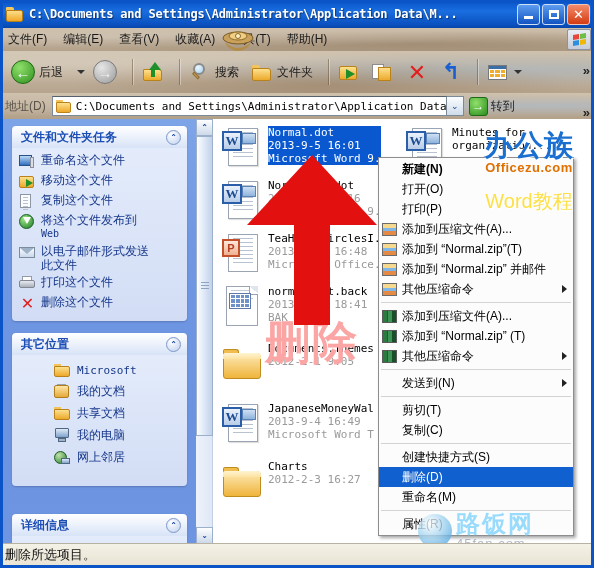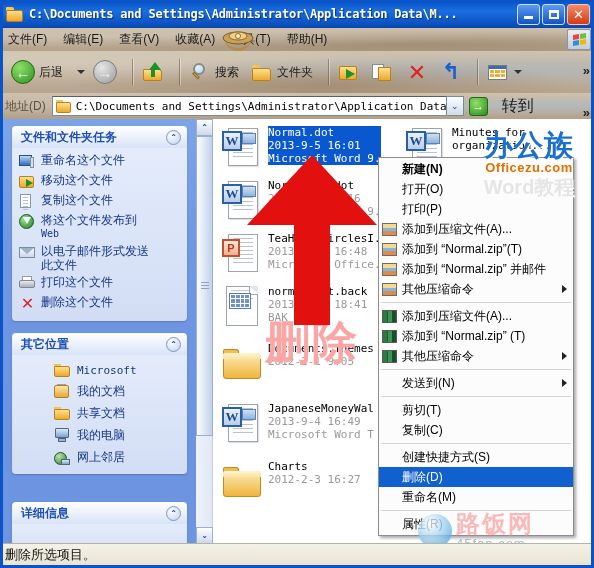--- a/index.html
+++ b/index.html
@@ -136,21 +136,21 @@
   .addrfield .fi .tb{position:absolute;left:0;top:0;width:7px;height:3px;background:#f3c45c;}
   .addrfield .fi .bb{position:absolute;left:0;top:2px;width:15px;height:11px;background:linear-gradient(180deg,#fde08e,#eca92b);border:1px solid #b9821b;box-sizing:border-box;border-radius:1px 2px 2px 2px;}
   .addrfield .txt{font-family:"DejaVu Sans Mono","Liberation Mono",monospace;font-size:11px;color:#000;white-space:nowrap;overflow:hidden;}
   .addr-drop{
     position:relative;z-index:2;width:17px;height:20px;background:linear-gradient(180deg,#fbfdff,#cfdcea);
     border:1px solid #7b8a99;border-left:none;box-sizing:border-box;display:flex;align-items:center;justify-content:center;
     color:#12459b;font-size:9px;
   }
   .gobtn{position:relative;z-index:2;display:flex;align-items:center;margin-left:5px;}
   .gobtn .gicon{width:19px;height:19px;background:radial-gradient(circle at 35% 30%,#8fe06a,#2b8c1e);border:1px solid #1d6b12;border-radius:3px;display:flex;align-items:center;justify-content:center;color:#fff;font-size:12px;font-weight:bold;box-sizing:border-box;}
-  .gobtn .glbl{font-size:16px;color:#1b1b1b;margin-left:14px;}
+  .gobtn .glbl{font-size:12px;color:#1b1b1b;margin-left:3px;}
 
   
   .client{position:absolute;left:0;top:119px;width:594px;height:429px;background:#3b82f6;}
   .sidebar{
     position:absolute;left:3px;top:0;width:193px;height:425px;
     background:linear-gradient(180deg,#7ea4e8 0%,#6f97e2 30%,#6b93e0 70%,#6e95e1 100%);
     overflow:hidden;
   }
   .panel{margin:7px 9px 0 9px;border-radius:4px;overflow:hidden;box-shadow:0 1px 2px rgba(0,0,0,.18);}
   .panel-hd{
@@ -263,31 +263,31 @@
   .ctxitem.hl .clbl{color:#fff;}
   .ctxitem .sub-arrow{position:absolute;right:6px;top:6px;width:0;height:0;border-top:4px solid transparent;border-bottom:4px solid transparent;border-left:5px solid #222;}
   .ctxsep{height:1px;background:#d3d3d3;margin:3px 2px 3px 2px;}
   .zi1{position:absolute;left:1px;top:1px;width:15px;height:13px;background:linear-gradient(180deg,#f5d98f 0 33%,#7fb7e8 33% 66%,#e58a45 66% 100%);border:1px solid #6b6b6b;box-sizing:border-box;}
   .zi2{position:absolute;left:1px;top:1px;width:15px;height:13px;background:linear-gradient(90deg,#2b7a3f 0 33%,#1f5d30 33% 40%,#3d9455 40% 72%,#17502a 72% 100%);border:1px solid #5a5a5a;box-sizing:border-box;}
 
   
   .wm-office{position:absolute;left:466px;top:130px;width:126px;z-index:60;pointer-events:none;text-align:center;}
   .wm-office .l1{font-size:29px;font-weight:bold;color:#1a6fd0;letter-spacing:1px;line-height:30px;text-shadow:1px 1px 0 #fff;}
   .wm-office .l2{font-size:13px;font-weight:bold;color:#e07000;letter-spacing:.5px;line-height:15px;}
-  .wm-office .l3{font-size:20px;font-weight:bold;color:#e5e5e5;line-height:22px;margin-top:1px;text-shadow:1px 1px 0 #fff;}
+  .wm-office .l3{font-size:20px;font-weight:normal;color:#fde047;line-height:22px;margin-top:15px;text-shadow:1px 1px 0 #fff;}
   .wm-del{
     position:absolute;left:232px;top:155px;width:160px;z-index:55;pointer-events:none;text-align:center;
   }
   .wm-del .arrow{position:relative;width:130px;height:170px;margin:0 auto;}
   .wm-del .arrow .head{position:absolute;left:0;top:0;width:0;height:0;border-left:65px solid transparent;border-right:65px solid transparent;border-bottom:70px solid #e31010;}
   .wm-del .arrow .shaft{position:absolute;left:47px;top:68px;width:36px;height:102px;background:#e31010;}
   .wm-del .word{font-size:45px;font-weight:bold;color:#fca5a5;letter-spacing:2px;line-height:48px;margin-top:-6px;}
   .wm-lufan{position:absolute;left:418px;top:500px;width:176px;height:62px;z-index:60;pointer-events:none;display:flex;align-items:center;opacity:.78;}
   .wm-lufan .ball{width:34px;height:34px;border-radius:50%;background:radial-gradient(circle at 35% 28%,#ffffff,#9ed2f0 45%,#2f93d8);flex:0 0 auto;margin-right:4px;}
-  .wm-lufan .txt .cn{font-size:24px;font-weight:bold;color:#fca5a5;letter-spacing:2px;line-height:25px;}
+  .wm-lufan .txt .cn{font-size:24px;font-weight:bold;color:#7dd3fc;letter-spacing:2px;line-height:25px;}
   .wm-lufan .txt .en{font-size:13px;color:#9aa7b2;letter-spacing:1px;line-height:15px;}
 
   
   .statusbar{
     position:absolute;left:0;top:543px;width:594px;height:22px;
     background:linear-gradient(180deg,#f4f1e6,#e9e4d4);
     border-top:1px solid #b8b2a2;box-sizing:border-box;
     display:flex;align-items:center;padding-left:5px;z-index:70;
   }
   .statusbar .st{font-size:13px;color:#111;}
@@ -521,21 +521,21 @@
               </div>
             <span class="pl">共享文档</span>
           </div>
           <div class="place">
             <div class="pi i-pc">
                 <div class="s"></div>
                 <div class="b"></div>
               </div>
             <span class="pl">我的电脑</span>
           </div>
-          <div class="place" style="margin-bottom:0;align-items:flex-end;">
+          <div class="place" style="margin-bottom:12px;">
             <div class="pi i-net">
                 <div class="g"></div>
                 <div class="b"></div>
               </div>
             <span class="pl">网上邻居</span>
           </div>
         </div>
       </div>
 
       <div class="panel" style="margin-top:28px;">

